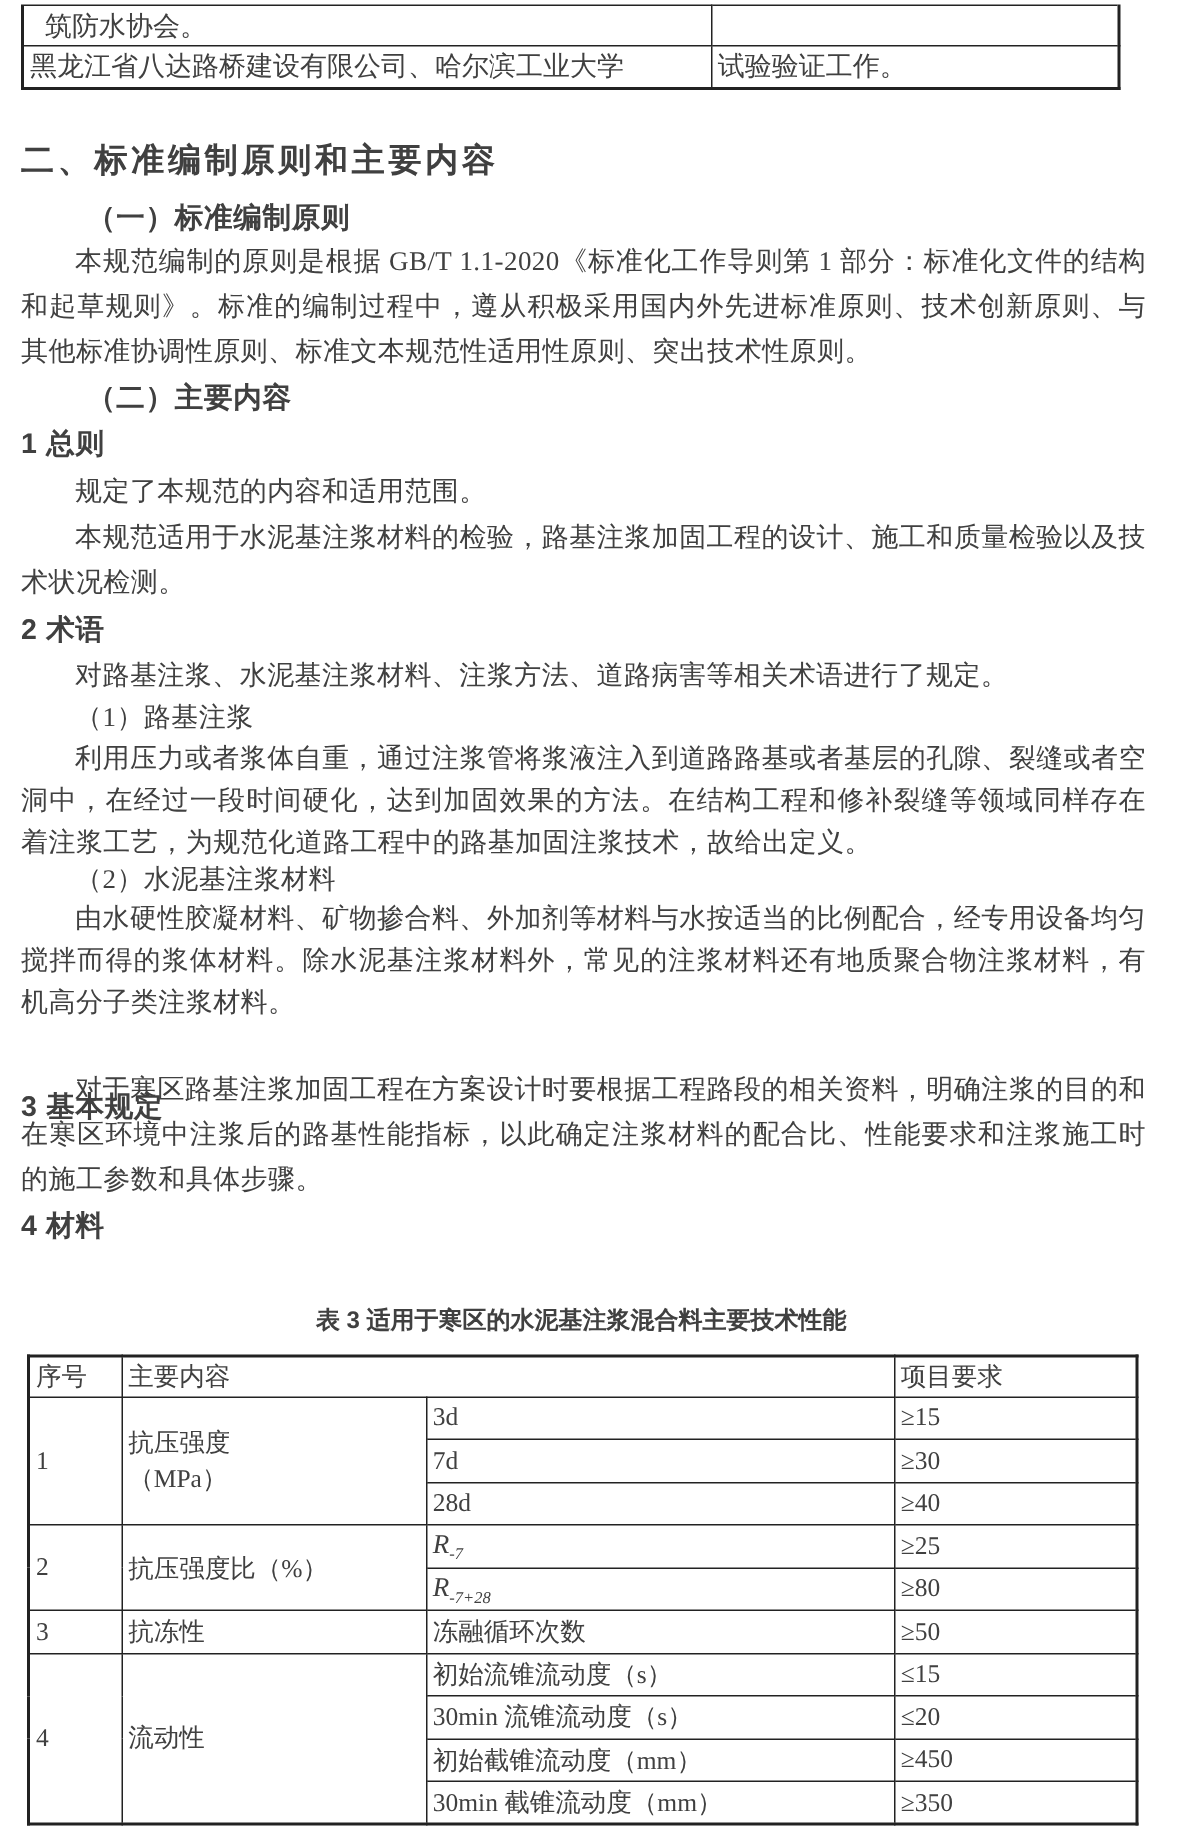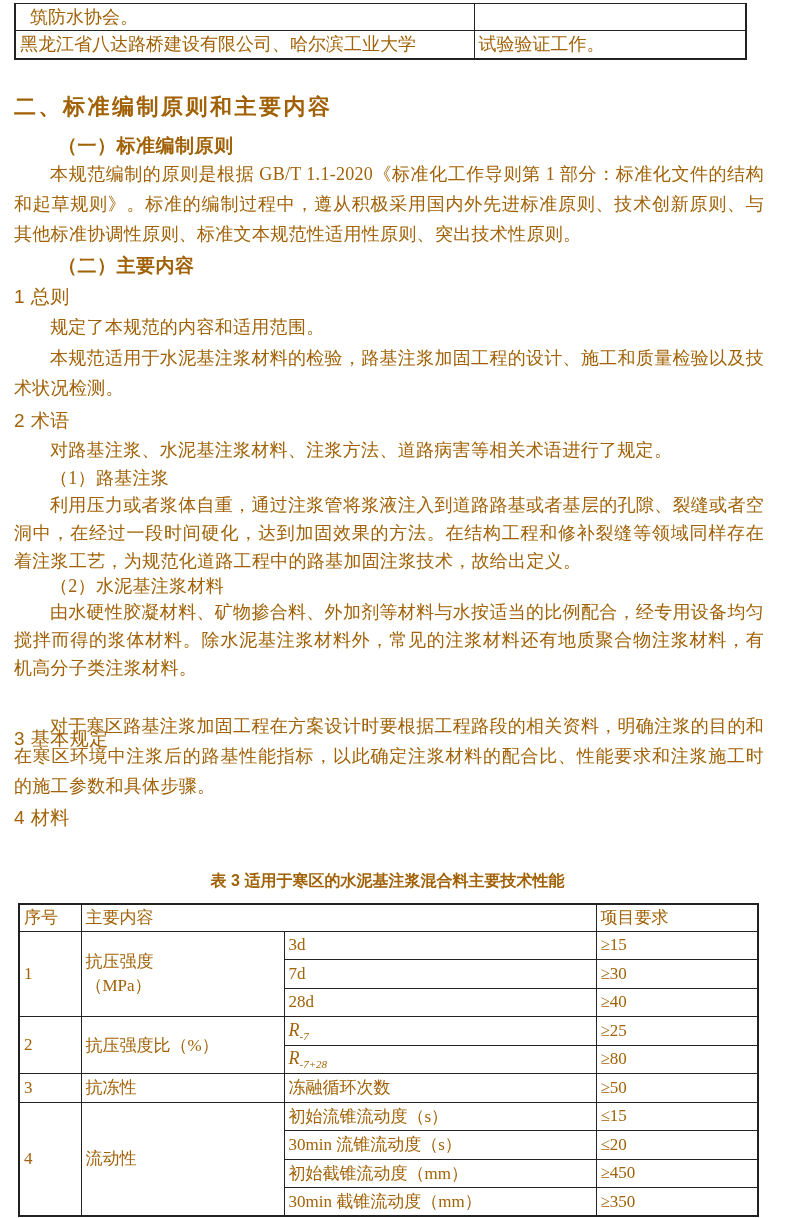--- a/index.html
+++ b/index.html
@@ -1,37 +1,37 @@
 <!DOCTYPE html>
 <html><head>
 <meta charset="utf-8">
 <style>
   html,body{margin:0;padding:0;background:#e8e8e8;}
   #page{
     position:relative;width:800px;height:1218px;margin:0 auto;
     background:#ffffff;overflow:hidden;
     font-family:"Liberation Serif","DejaVu Serif",serif;
-    color:#a16207;
+    color:#404040;
   }
   
   .abs{position:absolute;}
   .para{
     left:14px;width:750px;font-size:18px;line-height:30px;
     text-align:justify;text-indent:2em;letter-spacing:0.3px;
   }
   .h1{
     left:14px;width:760px;font-size:22px;line-height:26px;font-weight:bold;
     font-family:"Liberation Sans","DejaVu Sans",sans-serif;letter-spacing:2.5px;
   }
   .h2{
     left:58px;width:700px;font-size:19px;line-height:23px;font-weight:bold;
     font-family:"Liberation Sans","DejaVu Sans",sans-serif;letter-spacing:0.5px;
   }
   .h3{
-    left:14px;width:700px;font-size:19px;line-height:23px;font-weight:normal;
+    left:14px;width:700px;font-size:19px;line-height:23px;font-weight:bold;
     font-family:"Liberation Sans","DejaVu Sans",sans-serif;letter-spacing:0.5px;
   }
   .caption{
     left:18px;width:739px;text-align:center;font-size:16px;line-height:20px;
     font-weight:bold;font-family:"Liberation Sans","DejaVu Sans",sans-serif;
   }
   
   table{border-collapse:collapse;table-layout:fixed;}
   td{
     border:1px solid #222222;vertical-align:middle;

